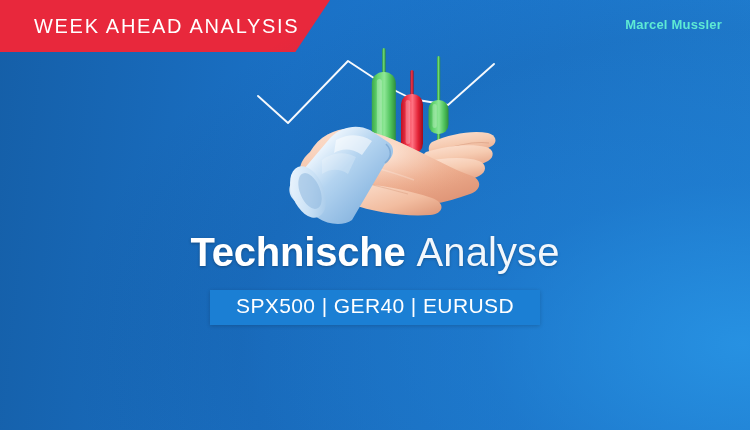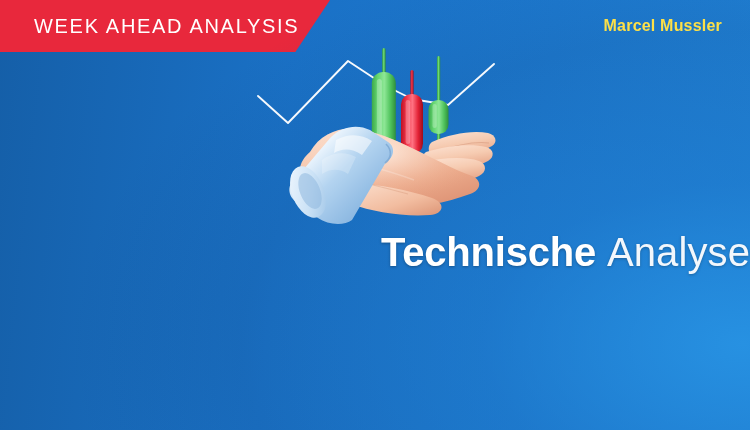--- a/index.html
+++ b/index.html
@@ -34,21 +34,21 @@
   }
   .layer { position:absolute; z-index:3; }
 
   
   .illus { left:236px; top:34px; width:278px; height:196px; z-index:3; }
   .illus svg { display:block; width:278px; height:196px; overflow:visible; }
 
   
   .headline {
     left:0; right:0; top:232px;
-    text-align:right;
+    text-align:center;
     z-index:5;
     line-height:1;
     white-space:nowrap;
   }
   .headline .t-bold {
     font-size:40px;
     font-weight:700;
     color:#ffffff;
     letter-spacing:-0.2px;
     text-shadow:0 1px 3px rgba(0,0,0,0.30);
@@ -94,22 +94,22 @@
     position:absolute; left:34px; top:15px;
     color:#ffffff;
     font-size:20px;
     font-weight:400;
     letter-spacing:1.7px;
     z-index:2;
     white-space:nowrap;
   }
   .footer-author {
     position:absolute; right:28px; top:17px;
-    color:#fde047;
-    font-size:16px;
+    color:#5eead4;
+    font-size:13px;
     font-weight:700;
     letter-spacing:0.2px;
     z-index:2;
     white-space:nowrap;
   }
 </style>
 </head>
 <body>
 
 <div class="canvas">
@@ -258,20 +258,23 @@
 
         <path d="M150 112 C160 118 162 132 152 140 C146 132 146 120 150 112 Z" fill="#d59madd" opacity="0"></path>
       </g>
     </svg>
   </div>
 
   <div class="headline layer">
     <span class="t-bold">Technische</span><span class="t-bold"> </span><span class="t-light">Analyse</span>
   </div>
 
+  <div class="badge-wrap layer">
+    <span class="badge">SPX500 | GER40 | EURUSD</span>
+  </div>
 
   <div class="footer">
     <div class="footer-blue"></div>
     <div class="footer-red"></div>
     <div class="footer-label">WEEK AHEAD ANALYSIS</div>
     <div class="footer-author">Marcel Mussler</div>
   </div>
 
 </div>
 

